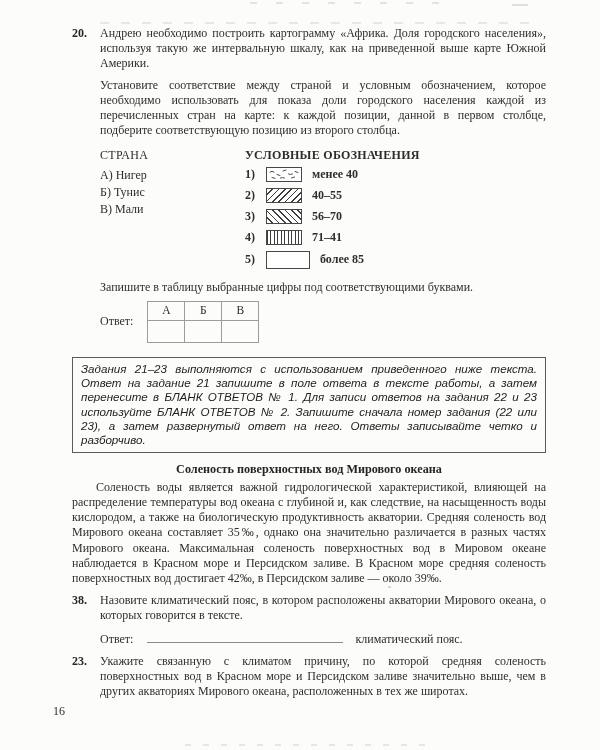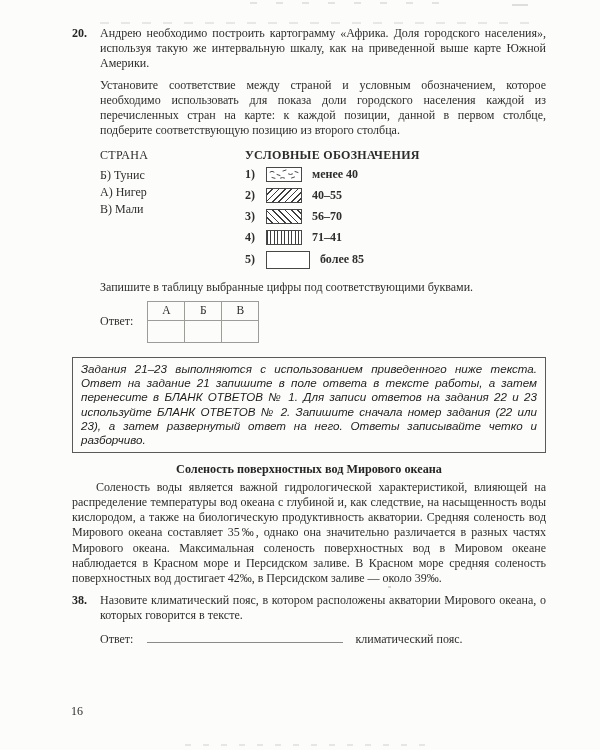--- a/index.html
+++ b/index.html
@@ -57,21 +57,21 @@
   }
 
   
   .reading-title{margin-top:9px;text-align:center;font-weight:bold;font-size:12.2px;color:#242424;}
   .reading-body{margin-top:3px;text-align:justify;text-indent:24px;}
 
   
   .ansline{display:flex;align-items:baseline;margin-top:4px;}
   .ansline .blank-line{display:inline-block;width:196px;border-bottom:1px solid #8a8a88;height:12px;margin:0 12px 0 14px;}
 
-  .page-num{position:absolute;left:71px;top:704px;font-size:12px;color:#2e2e2e;}
+  .page-num{position:absolute;left:53px;top:704px;font-size:12px;color:#2e2e2e;}
 
   
   .artifact{position:absolute;pointer-events:none;}
   .a-top-dashes{top:2px;left:250px;width:200px;height:2px;
     background:repeating-linear-gradient(90deg,#d9d9d6 0 7px,transparent 7px 26px);opacity:.7;}
   .a-top-dash2{top:4px;left:512px;width:16px;height:2px;background:#dededb;}
   .a-ghost-line{top:22px;left:100px;width:440px;height:2px;
     background:repeating-linear-gradient(90deg,#e2e2df 0 9px,transparent 9px 21px);opacity:.8;}
   .a-bottom-dashes{top:744px;left:185px;width:240px;height:2px;
     background:repeating-linear-gradient(90deg,#dcdcd9 0 6px,transparent 6px 18px);opacity:.7;}
@@ -90,22 +90,22 @@
 
   <div class="q">
     <div class="q-num">20.</div>
     <div class="q-body">
       <p class="para">Андрею необходимо построить картограмму «Африка. Доля городского населения», используя такую же интервальную шкалу, как на приведенной выше карте Южной Америки.</p>
       <p class="para">Установите соответствие между страной и условным обозначением, которое необходимо использовать для показа доли городского населения каждой из перечисленных стран на карте: к каждой позиции, данной в первом столбце, подберите соответствующую позицию из второго столбца.</p>
 
       <div class="match">
         <div class="col-left">
           <div class="col-header">СТРАНА</div>
+          <div class="country">А) Нигер</div>
           <div class="country">Б) Тунис</div>
-          <div class="country">А) Нигер</div>
           <div class="country">В) Мали</div>
         </div>
         <div class="col-right">
           <div class="col-header">УСЛОВНЫЕ ОБОЗНАЧЕНИЯ</div>
 
           <div class="legend-row">
             <span class="legend-num">1)</span>
             <span class="swatch speckle">
               <svg width="34" height="13" viewBox="0 0 34 13">
                 <g stroke="#4a4a4a" stroke-width="1" fill="none" stroke-linecap="round">
@@ -182,15 +182,21 @@
       <p class="para">Назовите климатический пояс, в котором расположены акватории Мирового океана, о которых говорится в тексте.</p>
       <div class="ansline">
         <span>Ответ:</span>
         <span class="blank-line"></span>
         <span>климатический пояс.</span>
       </div>
     </div>
   </div>
 
 
+  <div class="q" style="margin-top:7px;">
+    <div class="q-num">23.</div>
+    <div class="q-body">
+      <p class="para">Укажите связанную с климатом причину, по которой средняя соленость поверхностных вод в Красном море и Персидском заливе значительно выше, чем в других акваториях Мирового океана, расположенных в тех же широтах.</p>
+    </div>
+  </div>
 
   <div class="page-num">16</div>
 </div>
 
 </body></html>

